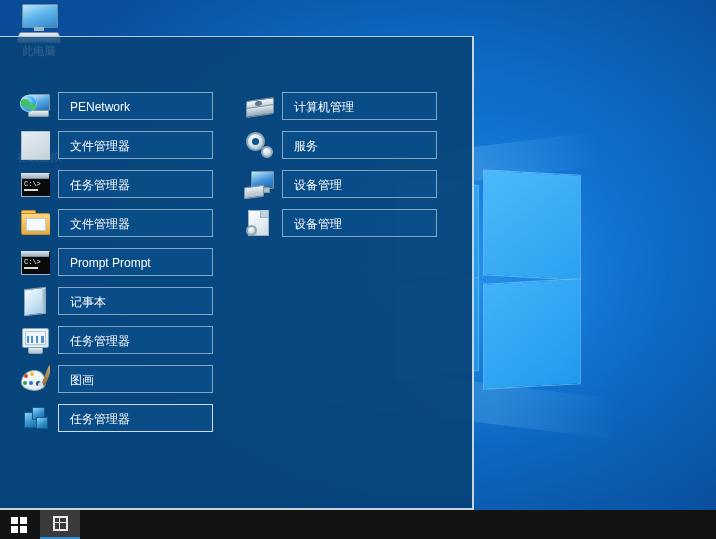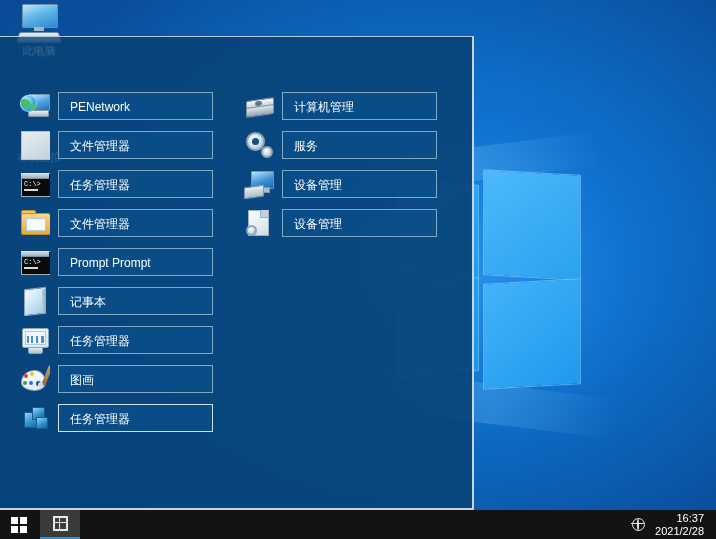--- a/index.html
+++ b/index.html
@@ -764,24 +764,15 @@
 
     <div class="task-item active">
       <span class="miniwin">
         <i></i>
           <i></i>
           <i></i>
           <i></i>
       </span>
     </div>
 
-    <div id="tray">
-      <div id="tray-network">
-        <span class="globe"></span>
-      </div>
-      <div id="clock">
-        <span>16:37</span>
-        <span>2021/2/28</span>
-      </div>
-    </div>
   </div>
 
 </div>
 
 </body></html>

